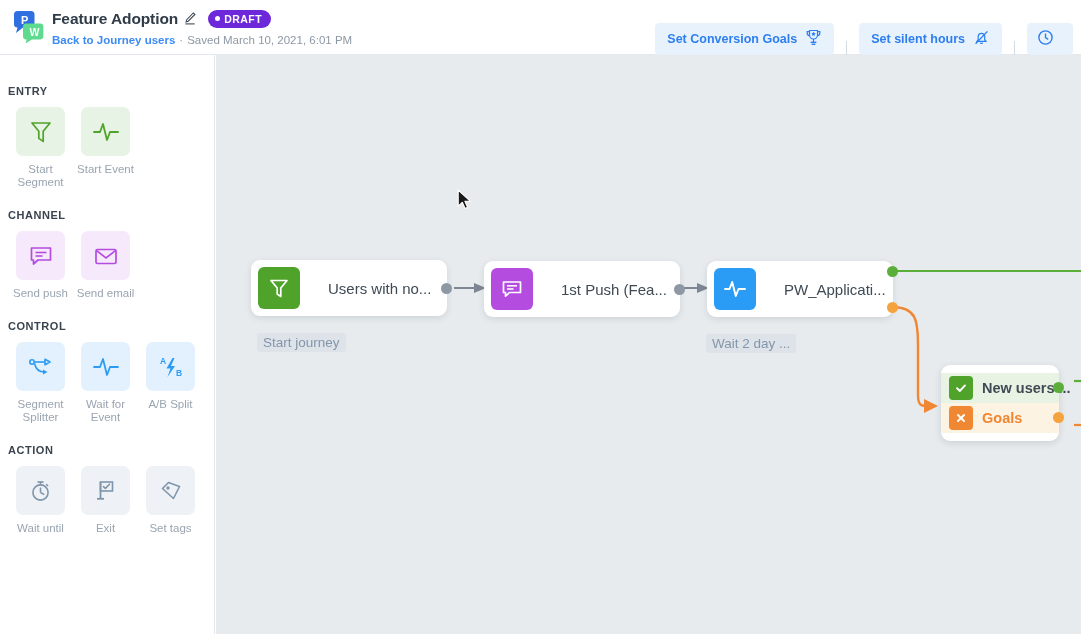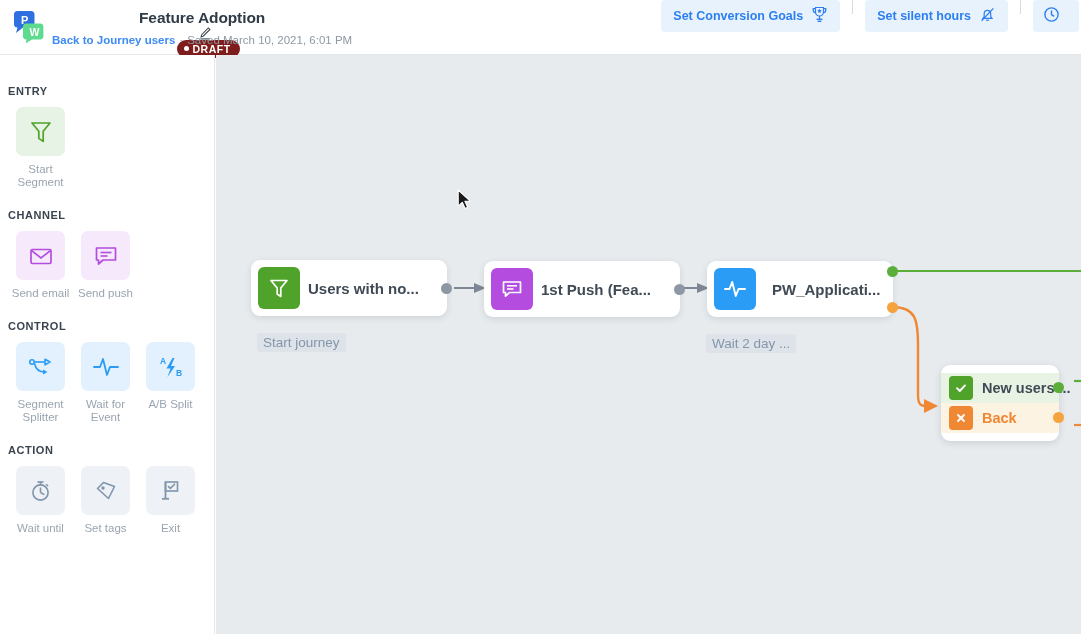--- a/index.html
+++ b/index.html
@@ -15,40 +15,40 @@
   .header {
     position: absolute; top: 0; left: 0; width: 1081px; height: 55px;
     background: #fff; border-bottom: 1px solid #e4e8ec;
     display: flex; align-items: center;
   }
   .logo-wrap {
     width: 42px; height: 55px; margin-left: 8px;
     display: flex; align-items: center; justify-content: center; flex: 0 0 auto;
   }
   .title-block { margin-left: 2px; flex: 0 0 auto; }
-  .title-row { display: flex; align-items: center; height: 20px; flex-direction: column; }
+  .title-row { display: flex; align-items: center; height: 20px; }
   .journey-title {
     font-size: 15.5px; font-weight: bold; color: #2f3b47; letter-spacing: -0.1px;
   }
   .edit-icon { margin-left: 6px; display: flex; align-items: center; }
   .draft-badge {
-    margin-left: 12px; background: #7f1d1d; color: #fff;
+    margin-left: 12px; background: #6d28d9; color: #fff;
     font-size: 10.5px; font-weight: bold; letter-spacing: 0.5px;
     border-radius: 10px; padding: 3px 9px 3px 7px;
     display: flex; align-items: center; gap: 4px; height: 18px;
   }
   .draft-dot { width: 5px; height: 5px; border-radius: 50%; background: #fff; display:inline-block;}
   .sub-row { display: flex; align-items: center; margin-top: 5px; font-size: 11.5px; }
   .back-link { color: #3d8bf5; font-weight: bold; cursor: pointer; }
   .sub-sep { color: #9aa6b2; margin: 0 4px; }
   .saved-text { color: #8d98a4; }
 
   .header-actions {
-    margin-left: auto; display: flex; align-items: flex-start; height: 55px;
-    padding-right: 2px;
+    margin-left: auto; display: flex; align-items: flex-end; height: 55px;
+    padding-right: 8px;
   }
   .hbtn {
     background: #e8f2fd; color: #2d7ff0; border: none; border-radius: 4px;
     font-size: 12.5px; font-weight: bold; height: 32px;
     padding: 0 12px; display: flex; align-items: center; gap: 8px;
     cursor: pointer; font-family: "Liberation Sans", sans-serif; white-space: nowrap;
   }
   .hsep { width: 1px; height: 14px; background: #d3dbe3; margin: 0 12px; flex:0 0 auto;}
 
   
@@ -114,21 +114,21 @@
     height: 56px; display: flex; align-items: center; padding: 0 0 0 7px;
   }
   .node-icon {
     width: 42px; height: 42px; border-radius: 6px; flex: 0 0 auto;
     display: flex; align-items: center; justify-content: center;
   }
   .node-icon.seg { background: #4fa32a; }
   .node-icon.push { background: #b44ce0; }
   .node-icon.evt { background: #2b9cf5; }
   .node-title {
-    margin-left: 8px; font-size: 15px; color: #3f4a55; font-weight: bold;
+    margin-left: 28px; font-size: 15px; color: #3f4a55; font-weight: normal;
     white-space: nowrap; overflow: hidden;
   }
   .port {
     position: absolute; width: 11px; height: 11px; border-radius: 50%;
   }
   .port.grey { background: #8d98a4; }
   .port.green { background: #5cae3a; }
   .port.orange { background: #f5a33c; }
 
   .node-caption {
@@ -249,44 +249,52 @@
       <div class="section-title">ENTRY</div>
       <div class="palette-row">
         <div class="palette-item">
           <div class="tile entry">
             <svg width="26" height="26" viewBox="0 0 26 26">
               <path d="M4 4 H22 L15.2 12.3 V22.4 L10.8 19.4 V12.3 Z" fill="none" stroke="#4fa32a" stroke-width="1.7" stroke-linejoin="round"></path>
             </svg>
           </div>
           <div class="tile-label">Start Segment</div>
         </div>
+        <div class="palette-item">
+          <div class="tile entry">
+            <svg width="28" height="26" viewBox="0 0 28 26">
+              <polyline points="2,13 8,13 11,5 15,21 18,13 26,13" fill="none" stroke="#4fa32a" stroke-width="1.8" stroke-linejoin="round" stroke-linecap="round"></polyline>
+            </svg>
+          </div>
+          <div class="tile-label">Start Event</div>
+        </div>
       </div>
     </div>
 
     <div class="section" style="margin-top:20px;">
       <div class="section-title">CHANNEL</div>
       <div class="palette-row">
         <div class="palette-item">
           <div class="tile channel">
             <svg width="26" height="26" viewBox="0 0 26 26">
-              <rect x="3" y="6.5" width="20" height="14" rx="1.5" fill="none" stroke="#b44ce0" stroke-width="1.7"></rect>
-              <polyline points="3.6,7.6 13,15 22.4,7.6" fill="none" stroke="#b44ce0" stroke-width="1.7"></polyline>
-            </svg>
-          </div>
-          <div class="tile-label">Send email</div>
-        </div>
-        <div class="palette-item">
-          <div class="tile channel">
-            <svg width="26" height="26" viewBox="0 0 26 26">
               <path d="M3.5 5 H22.5 V17 H10 L5.5 21 V17 H3.5 Z" fill="none" stroke="#b44ce0" stroke-width="1.7" stroke-linejoin="round"></path>
               <line x1="7.5" y1="9.5" x2="18.5" y2="9.5" stroke="#b44ce0" stroke-width="1.6"></line>
               <line x1="7.5" y1="13" x2="14.5" y2="13" stroke="#b44ce0" stroke-width="1.6"></line>
             </svg>
           </div>
           <div class="tile-label">Send push</div>
+        </div>
+        <div class="palette-item">
+          <div class="tile channel">
+            <svg width="26" height="26" viewBox="0 0 26 26">
+              <rect x="3" y="6.5" width="20" height="14" rx="1.5" fill="none" stroke="#b44ce0" stroke-width="1.7"></rect>
+              <polyline points="3.6,7.6 13,15 22.4,7.6" fill="none" stroke="#b44ce0" stroke-width="1.7"></polyline>
+            </svg>
+          </div>
+          <div class="tile-label">Send email</div>
         </div>
       </div>
     </div>
 
     <div class="section" style="margin-top:20px;">
       <div class="section-title">CONTROL</div>
       <div class="palette-row">
         <div class="palette-item">
           <div class="tile control">
             <svg width="28" height="26" viewBox="0 0 28 26">
@@ -332,36 +340,36 @@
               <line x1="9.5" y1="4" x2="15.5" y2="4" stroke="#7f95ac" stroke-width="1.7"></line>
               <line x1="12.5" y1="4" x2="12.5" y2="6.9" stroke="#7f95ac" stroke-width="1.6"></line>
               <line x1="18.2" y1="6.2" x2="20" y2="8" stroke="#7f95ac" stroke-width="1.6"></line>
             </svg>
           </div>
           <div class="tile-label">Wait until</div>
         </div>
         <div class="palette-item">
           <div class="tile action">
             <svg width="26" height="26" viewBox="0 0 26 26">
-              <path d="M4.5 10.5 L10.5 4.5 L21.5 8.5 L15.5 20.5 Z" fill="none" stroke="#7f95ac" stroke-width="1.6" stroke-linejoin="round"></path>
-              <circle cx="10" cy="10" r="1.7" fill="#7f95ac"></circle>
-            </svg>
-          </div>
-          <div class="tile-label">Set tags</div>
-        </div>
-        <div class="palette-item">
-          <div class="tile action">
-            <svg width="26" height="26" viewBox="0 0 26 26">
               <rect x="7.5" y="4" width="12" height="9" fill="none" stroke="#7f95ac" stroke-width="1.6"></rect>
               <polyline points="10.5,8.6 12.4,10.4 16.5,6.2" fill="none" stroke="#7f95ac" stroke-width="1.6" stroke-linecap="round" stroke-linejoin="round"></polyline>
               <line x1="7.5" y1="4" x2="7.5" y2="20.5" stroke="#7f95ac" stroke-width="1.8"></line>
               <line x1="4" y1="20.8" x2="11" y2="20.8" stroke="#7f95ac" stroke-width="1.8"></line>
             </svg>
           </div>
           <div class="tile-label">Exit</div>
+        </div>
+        <div class="palette-item">
+          <div class="tile action">
+            <svg width="26" height="26" viewBox="0 0 26 26">
+              <path d="M4.5 10.5 L10.5 4.5 L21.5 8.5 L15.5 20.5 Z" fill="none" stroke="#7f95ac" stroke-width="1.6" stroke-linejoin="round"></path>
+              <circle cx="10" cy="10" r="1.7" fill="#7f95ac"></circle>
+            </svg>
+          </div>
+          <div class="tile-label">Set tags</div>
         </div>
       </div>
     </div>
   </div>
 
   <div class="canvas">
     <div class="grid"></div>
     <div class="grid-mask"></div>
 
     <svg class="edges" width="865" height="579">
@@ -397,21 +405,21 @@
         <svg width="24" height="24" viewBox="0 0 24 24">
           <path d="M3.5 5 H20.5 V15.5 H9.5 L5.5 19.2 V15.5 H3.5 Z" fill="none" stroke="#ffffff" stroke-width="1.7" stroke-linejoin="round"></path>
           <line x1="7" y1="8.8" x2="17" y2="8.8" stroke="#ffffff" stroke-width="1.6"></line>
           <line x1="7" y1="12" x2="13.5" y2="12" stroke="#ffffff" stroke-width="1.6"></line>
         </svg>
       </div>
       <div class="node-title">1st Push (Fea...</div>
       <div class="port grey" style="right:-5px; top:23px;"></div>
     </div>
 
-    <div class="node" style="left:491px; top:206px; width:186px;gap:8px;">
+    <div class="node" style="left:491px; top:206px; width:186px;">
       <div class="node-icon evt">
         <svg width="26" height="24" viewBox="0 0 26 24">
           <polyline points="3,12 7.5,12 10.2,5 13.8,19 16.5,12 23,12" fill="none" stroke="#ffffff" stroke-width="1.9" stroke-linejoin="round" stroke-linecap="round"></polyline>
         </svg>
       </div>
       <div class="node-title">PW_Applicati...</div>
       <div class="port green" style="right:-5px; top:5px;"></div>
       <div class="port orange" style="right:-5px; top:41px;"></div>
     </div>
     <div class="node-caption" style="left:490px; top:279px;">Wait 2 day ...</div>
@@ -426,21 +434,21 @@
         <div class="branch-label ok">New users ...</div>
         <div class="port green" style="right:-5px; top:9px;"></div>
       </div>
       <div class="branch-row else">
         <div class="branch-box else">
           <svg width="14" height="14" viewBox="0 0 14 14">
             <line x1="4" y1="4" x2="10" y2="10" stroke="#fff" stroke-width="1.9" stroke-linecap="round"></line>
             <line x1="10" y1="4" x2="4" y2="10" stroke="#fff" stroke-width="1.9" stroke-linecap="round"></line>
           </svg>
         </div>
-        <div class="branch-label else">Back</div>
+        <div class="branch-label else">Goals</div>
         <div class="port orange" style="right:-5px; top:9px;"></div>
       </div>
     </div>
 
     <div class="cursor" style="left:241px; top:134px;">
       <svg width="16" height="22" viewBox="0 0 16 22">
         <path d="M1.2 1 L1.2 17.2 L5.3 13.3 L8.1 19.4 L10.6 18.2 L7.9 12.3 L13.2 12.1 Z" fill="#1a1a1a" stroke="#ffffff" stroke-width="1.1" stroke-linejoin="round"></path>
       </svg>
     </div>
   </div>

